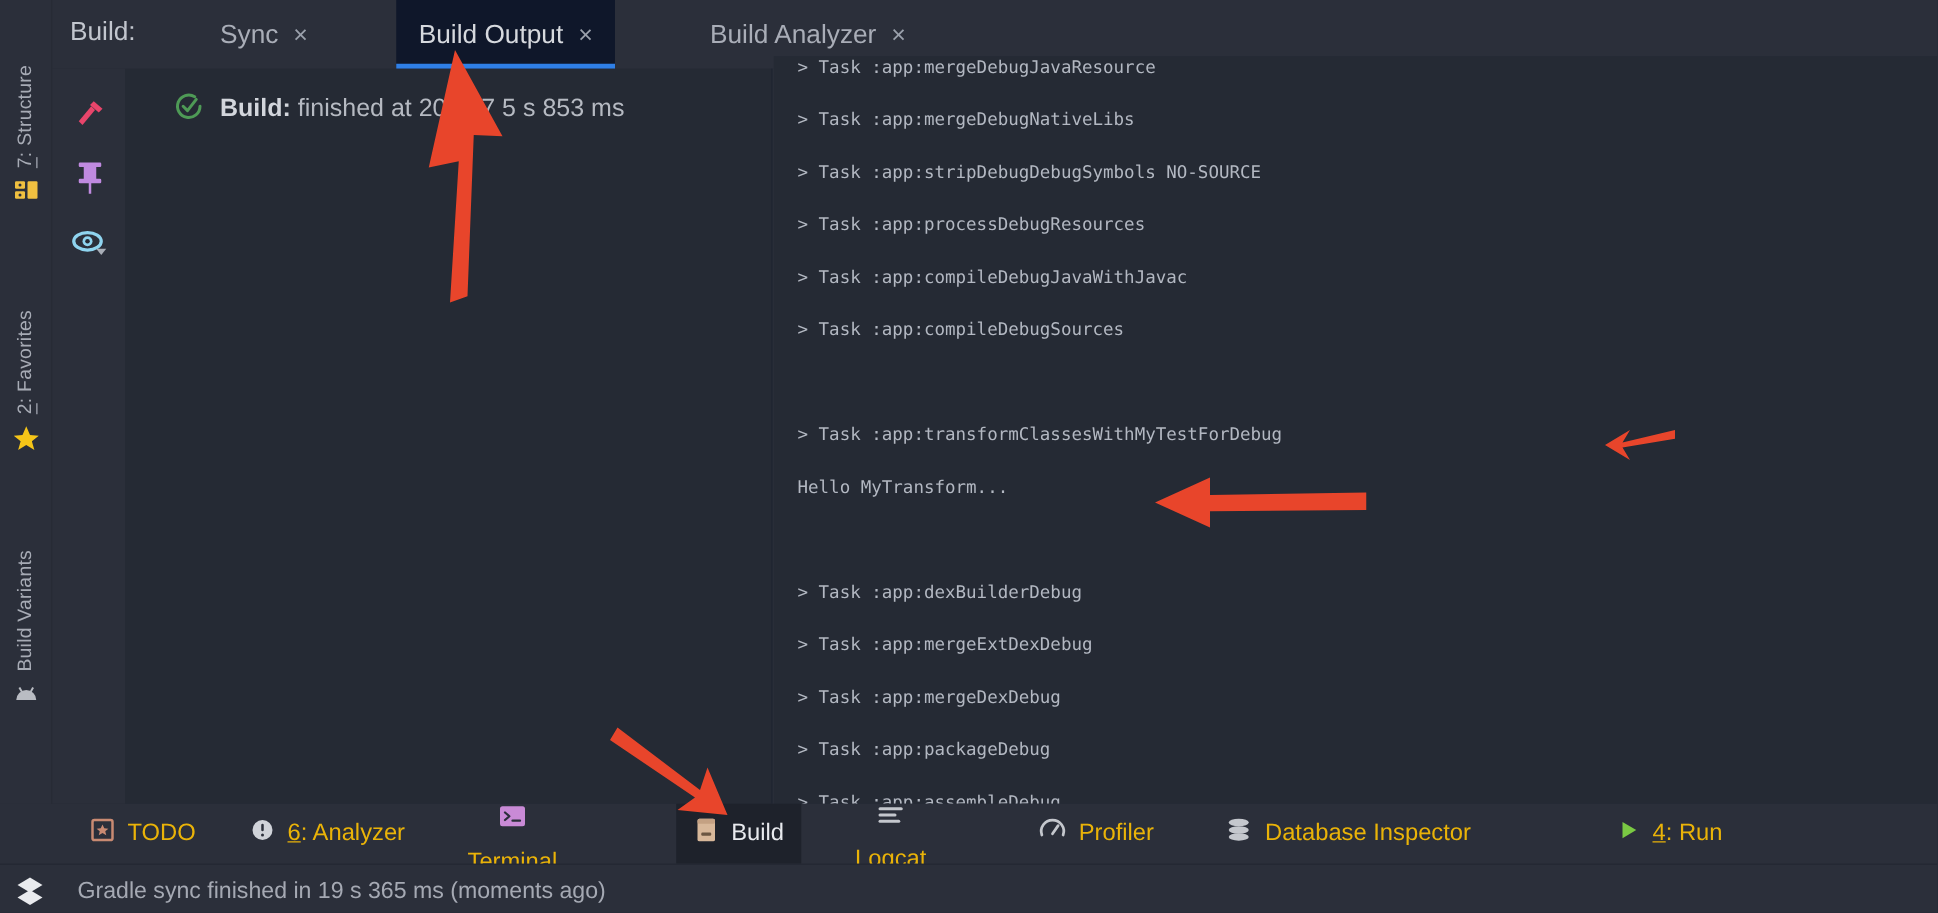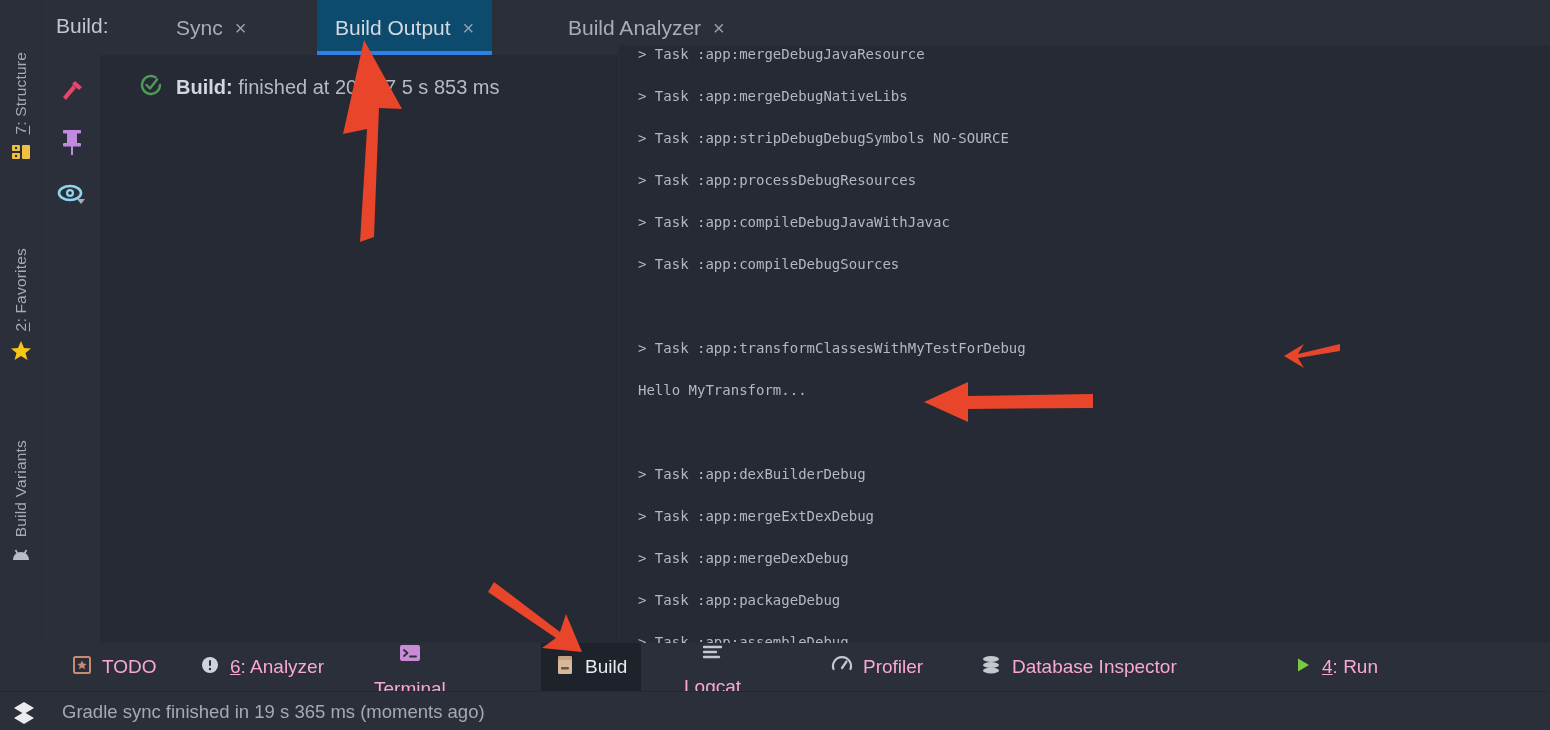--- a/index.html
+++ b/index.html
@@ -50,21 +50,21 @@
     color: #c2c6ce; font-size: 21px;
   }
   .tab {
     position: absolute; top: 0; height: 55px;
     display: flex; align-items: center; gap: 12px;
     padding: 0 18px;
     color: #a9adb7; font-size: 21px;
     cursor: default;
   }
   .tab.active {
-    background: #0c4a6e;
+    background: #0f172a;
     color: #d6d9de;
   }
   .tab .closex {
     font-size: 20px; color: #9aa0ab; line-height: 1;
   }
   .tab-underline {
     position: absolute; bottom: 0; left: 0; right: 0;
     height: 4px; background: #2f7fe6;
   }
 
@@ -118,21 +118,21 @@
   
   .bottombar {
     position: absolute; left: 0; top: 643px;
     width: 1550px; height: 48px;
     background: #2b2f3a;
   }
   .twbtn {
     position: absolute; top: 0; height: 48px;
     display: flex; align-items: center; gap: 10px;
     padding: 0 14px;
-    color: #f9a8d4; font-size: 19px;
+    color: #eab308; font-size: 19px;
     cursor: default;
     white-space: nowrap;
   }
   .twbtn.active { background: #1e222b; color: #e8eaee; }
   .twbtn u { text-decoration: underline; }
 
   
   .statusbar {
     position: absolute; left: 0; top: 691px;
     width: 1550px; height: 39px;

